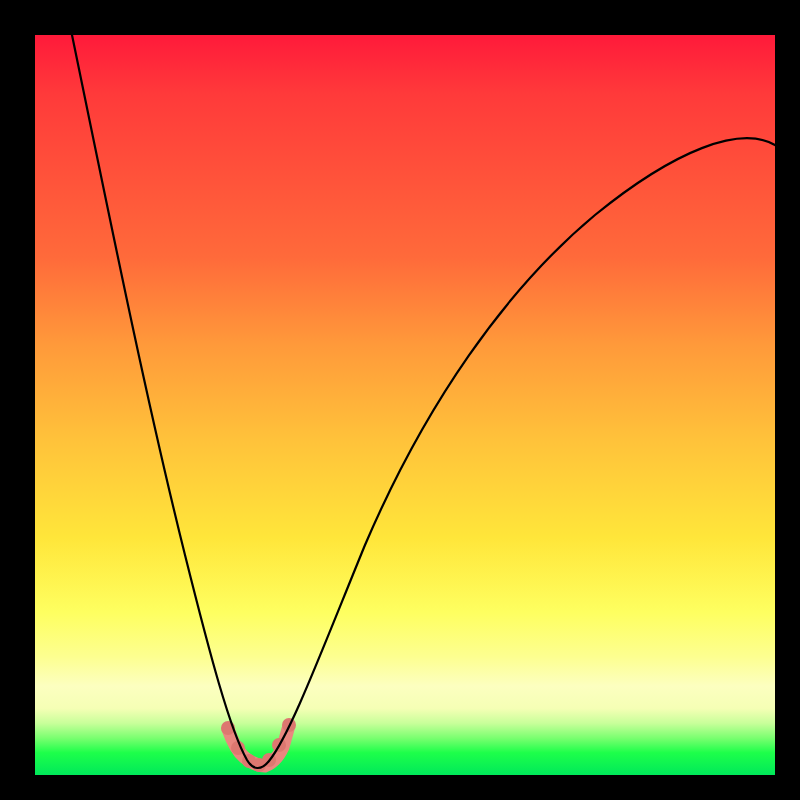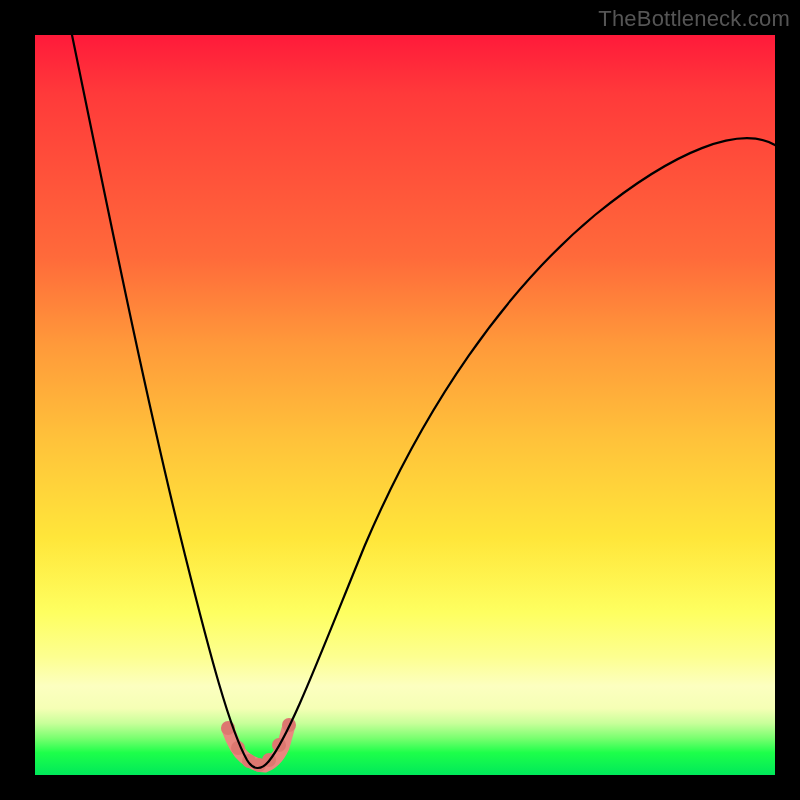--- a/index.html
+++ b/index.html
@@ -72,21 +72,20 @@
     stroke-linecap: round;
   }
   .dot {
     fill: #dd7770;
   }
 </style>
 </head>
 <body>
 
 <div class="frame">
-  <div class="watermark">TheBottleneck.com</div>
   <div class="plot-area">
     <svg class="curve" viewBox="0 0 740 740">
 
       <path class="stroke-pink" d="M 193,694
                Q 200,714 209,722
                Q 220,731 230,731
                Q 241,727 248,712
                L 253,694"></path>
 
       <circle class="dot" cx="193" cy="693" r="7"></circle>

